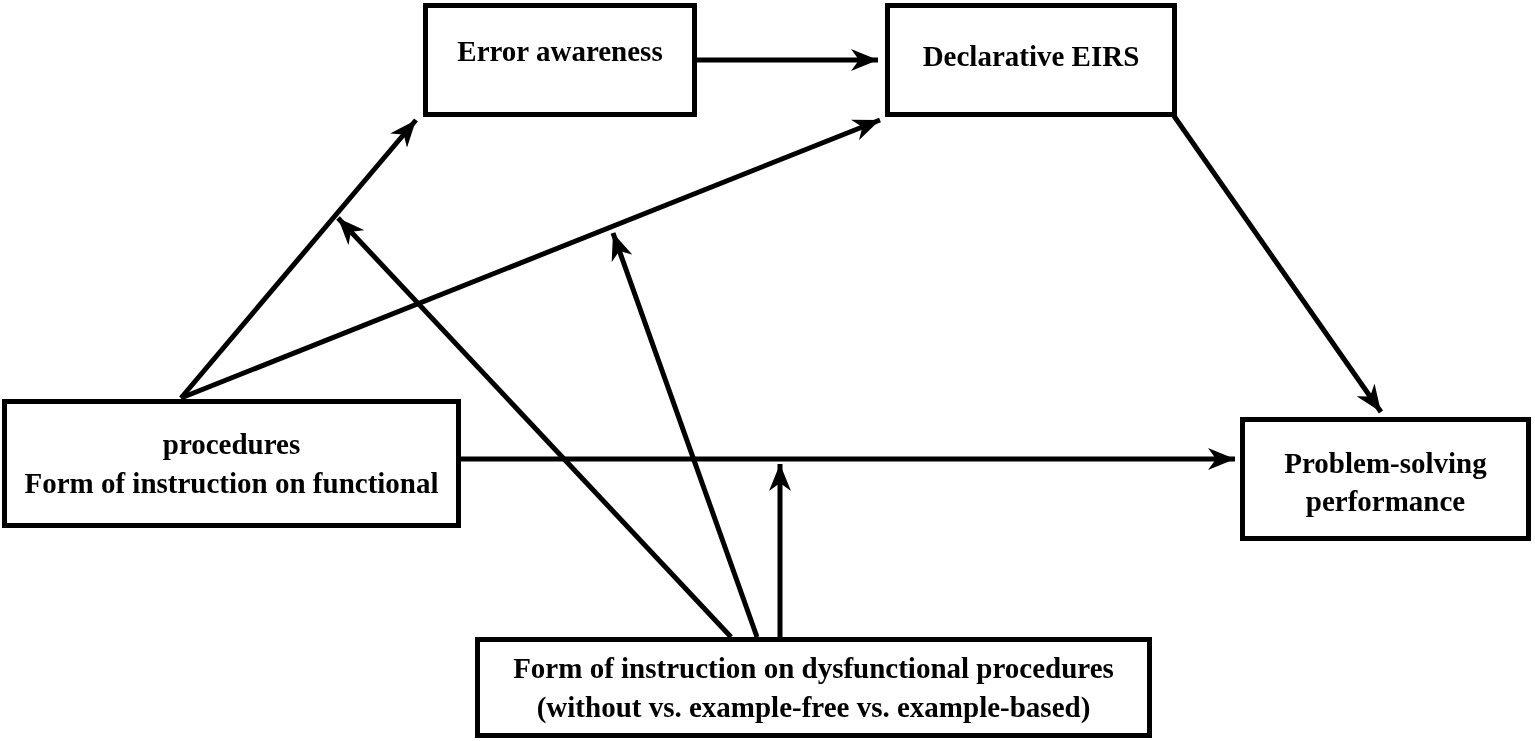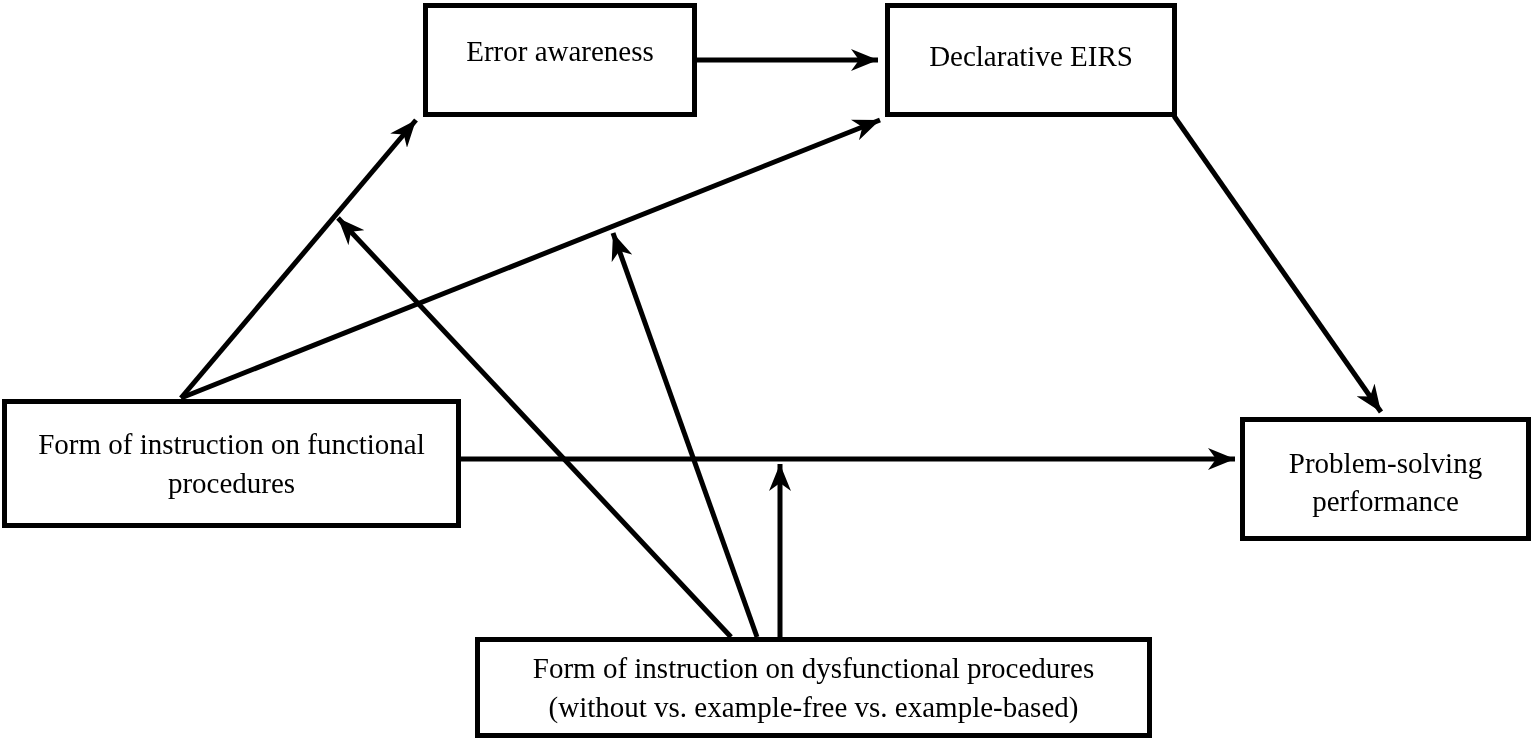--- a/index.html
+++ b/index.html
@@ -8,20 +8,21 @@
     background: #ffffff;
   }
   .canvas {
     position: relative;
     width: 1535px;
     height: 741px;
     background: #ffffff;
     font-family: "Liberation Serif", serif;
     color: #000000;
     overflow: hidden;
+    font-weight: bold;
   }
   .edges {
     position: absolute;
     left: 0;
     top: 0;
     width: 1535px;
     height: 741px;
     display: block;
   }
   .edge-line {
@@ -74,22 +75,22 @@
 
   <div class="node" id="node-error-awareness">
     <div class="nline">Error awareness</div>
   </div>
 
   <div class="node" id="node-declarative-eirs">
     <div class="nline">Declarative EIRS</div>
   </div>
 
   <div class="node" id="node-functional">
+    <div class="nline">procedures</div>
     <div class="nline">Form of instruction on functional</div>
-    <div class="nline">procedures</div>
   </div>
 
   <div class="node" id="node-problem-solving">
     <div class="nline">Problem-solving</div>
     <div class="nline">performance</div>
   </div>
 
   <div class="node" id="node-dysfunctional">
     <div class="nline">Form of instruction on dysfunctional procedures</div>
     <div class="nline">(without vs. example-free vs. example-based)</div>

